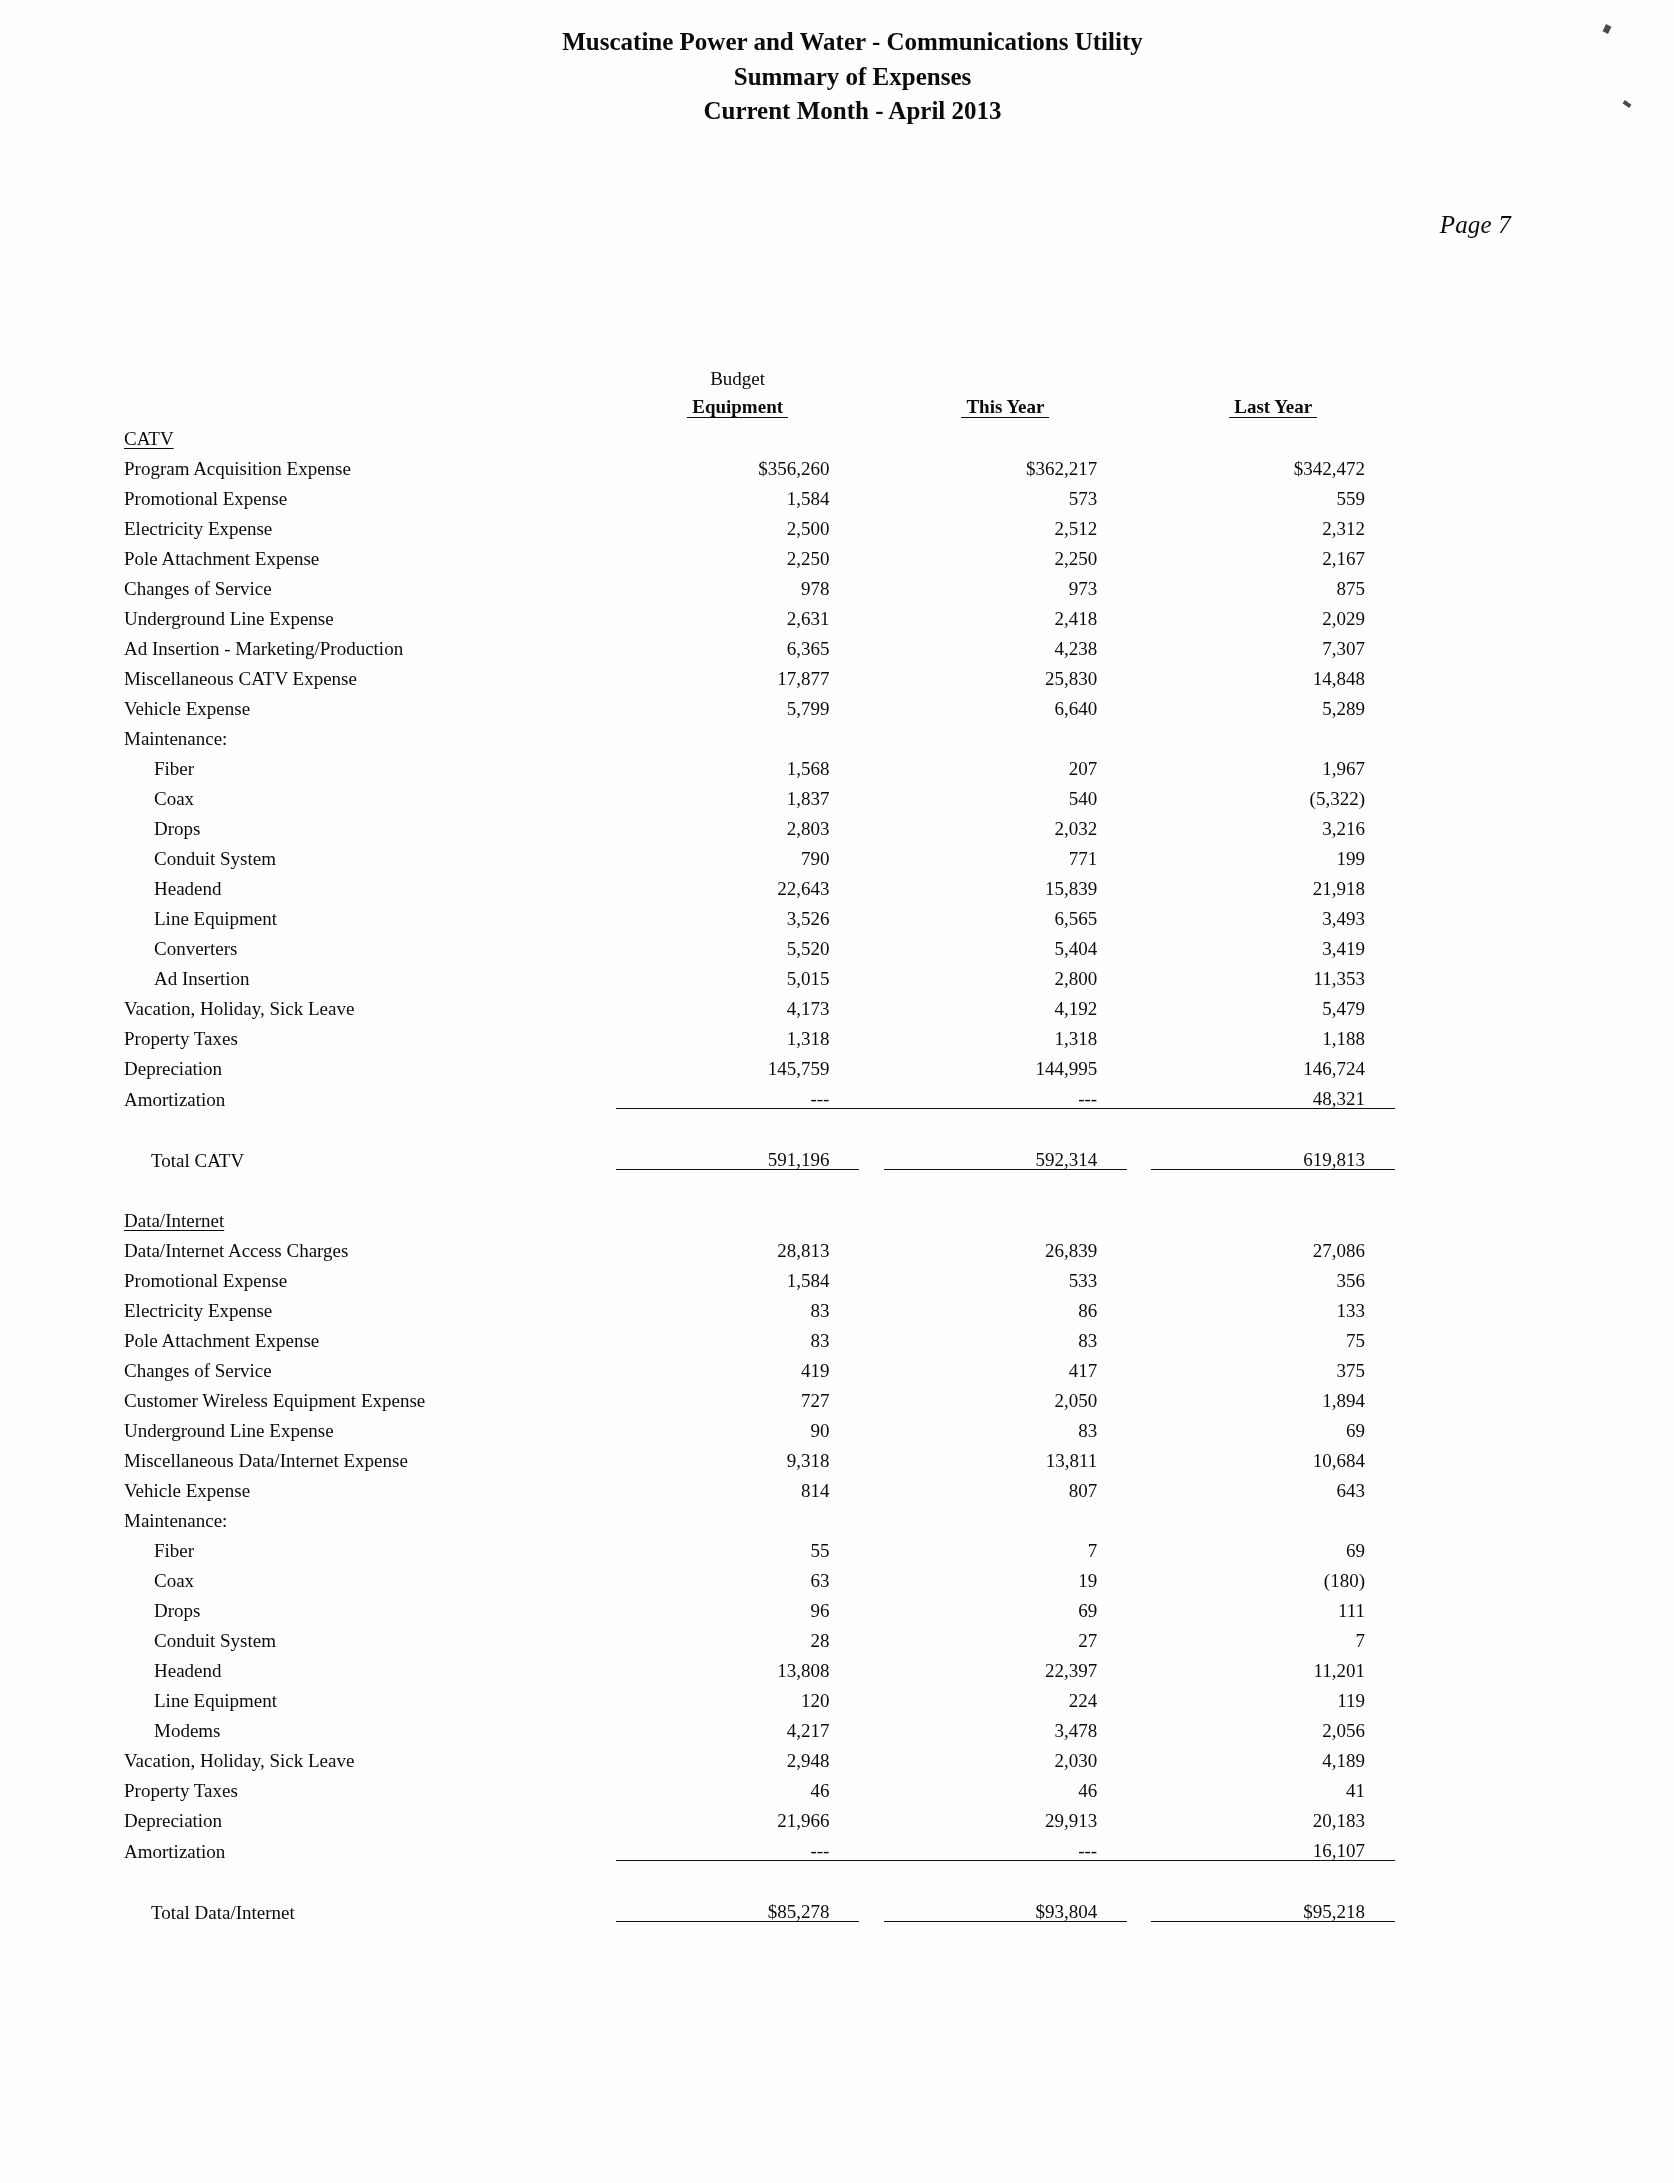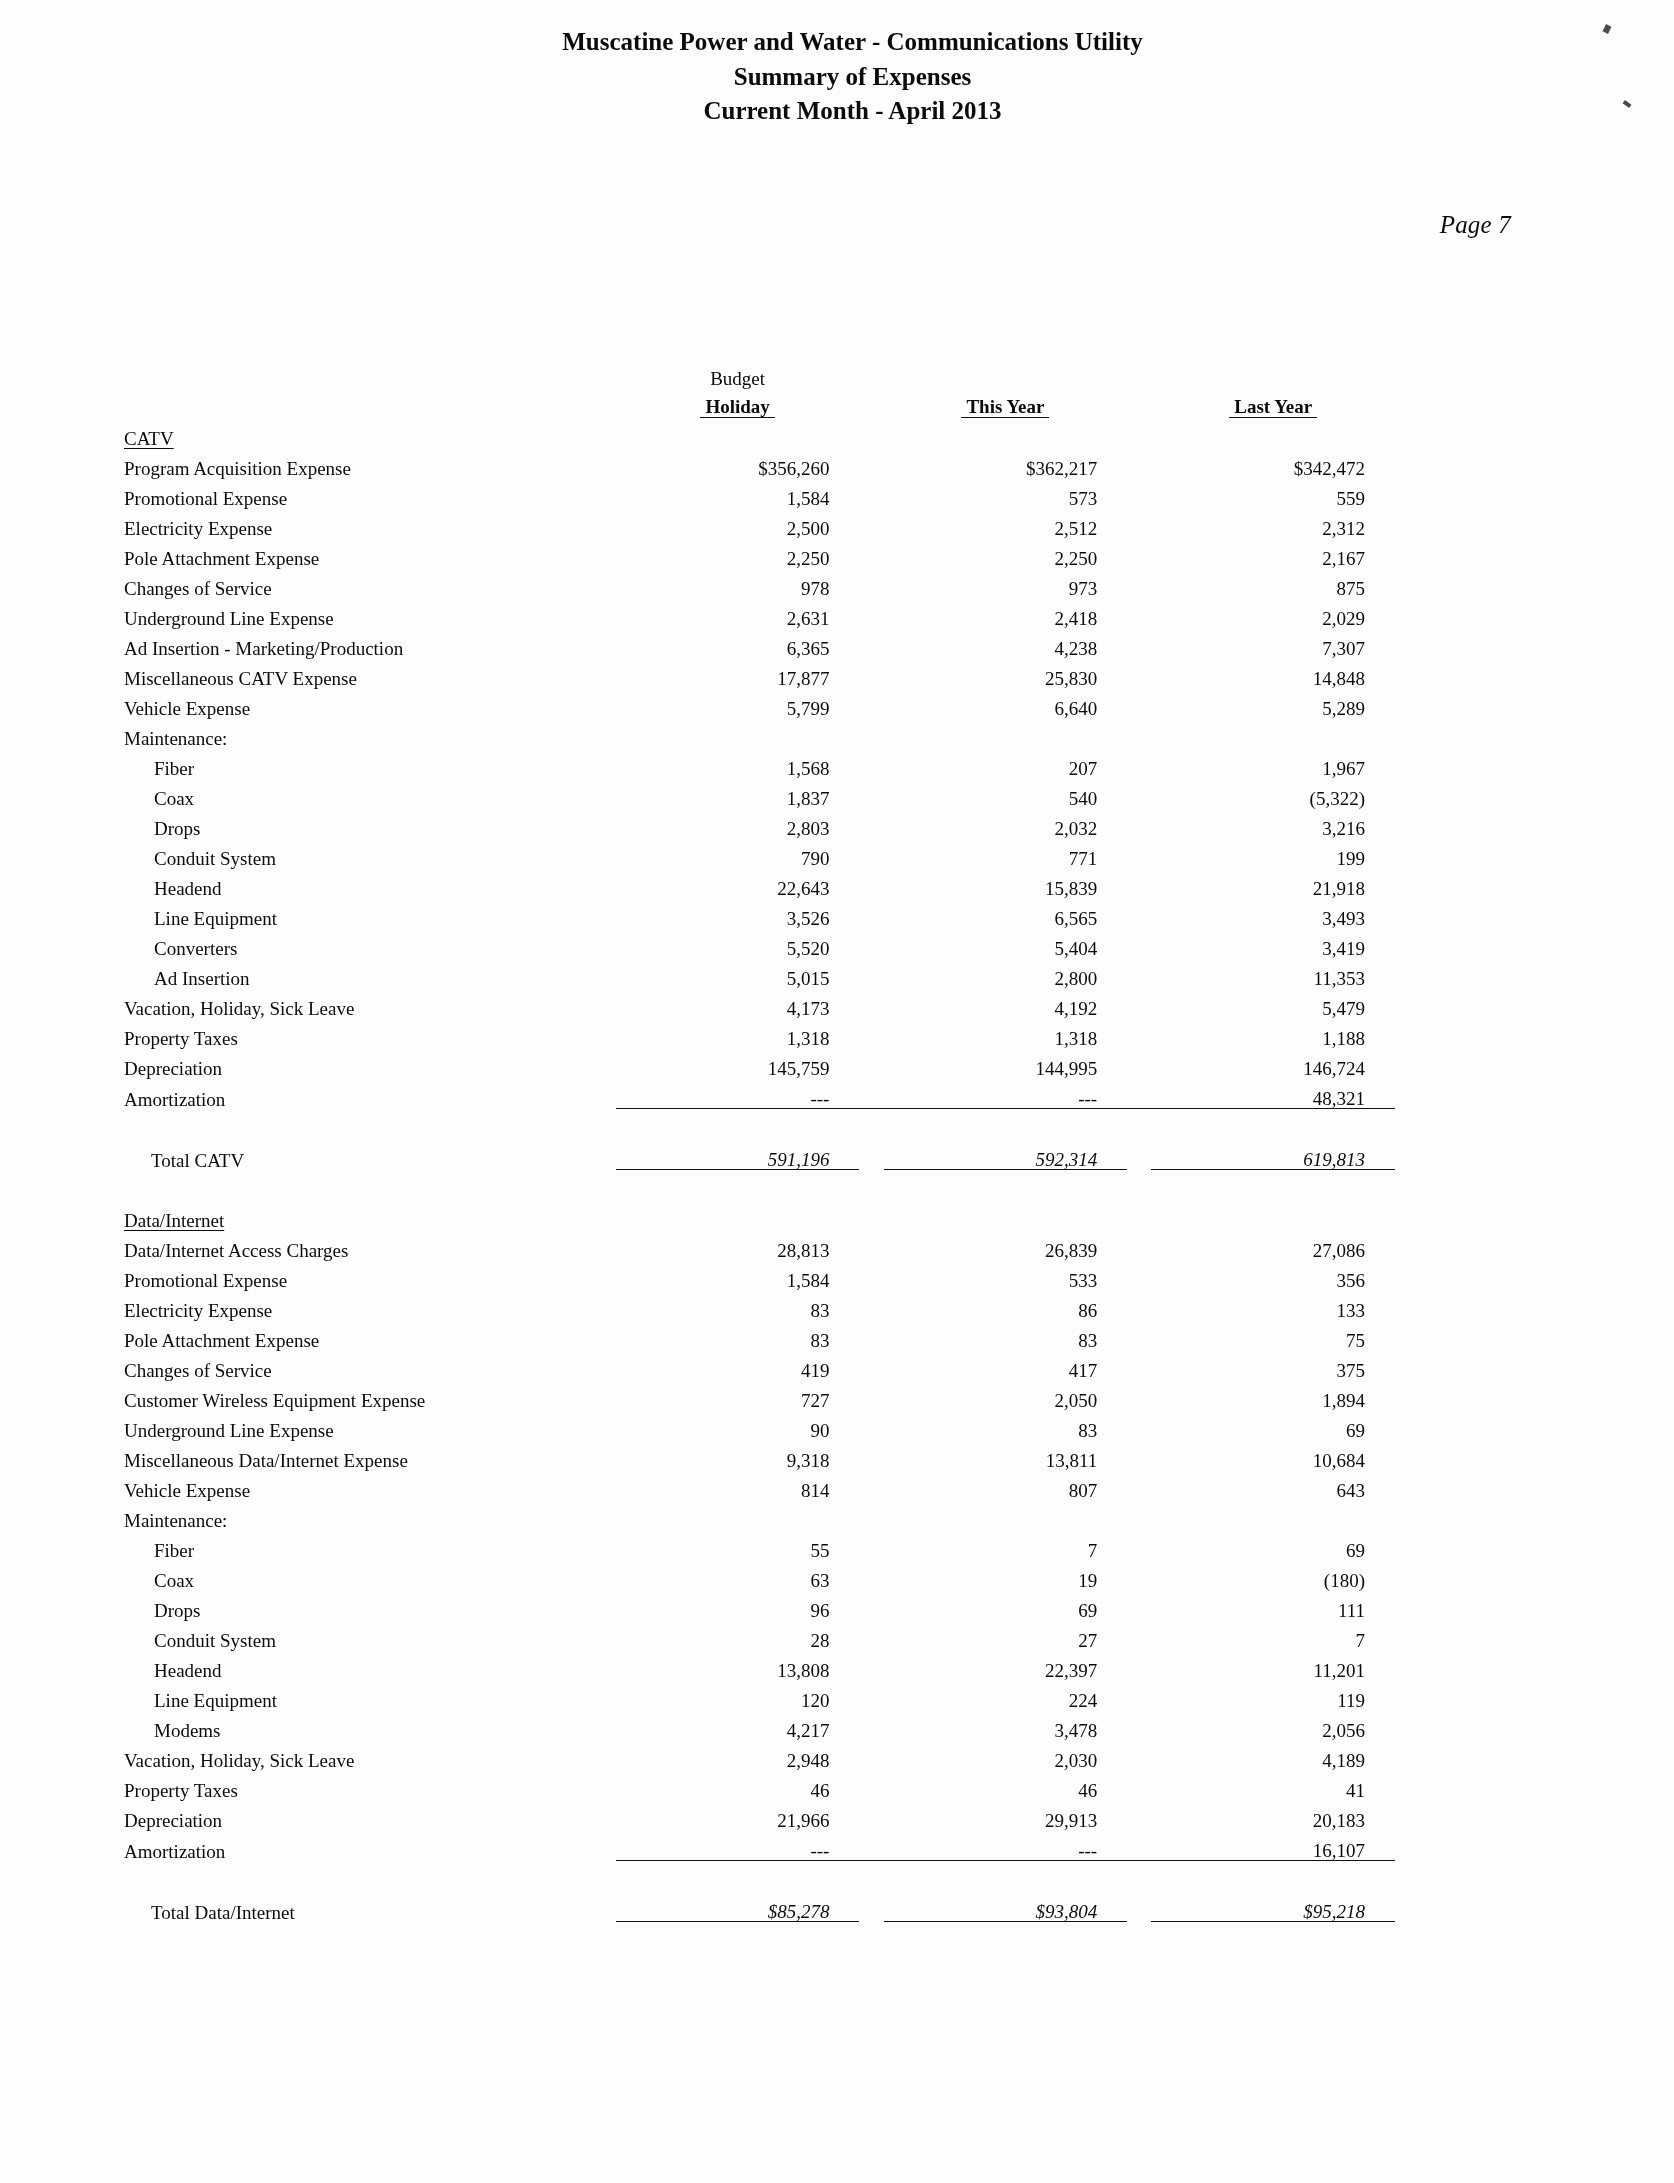--- a/index.html
+++ b/index.html
@@ -88,21 +88,20 @@
 
   .ruled > td.num,
   .ruled > td.ruleonly {
     border-bottom: 1.5px solid #111;
   }
   .spacer td { height: 23px; }
   .spacer-sm td { height: 13px; }
 
   .tot-rule > td.num {
     border-bottom: 1.5px solid #111;
-    font-style: italic;
   }
 </style>
 </head>
 <body>
 
 <div class="page">
 
   <div class="specks">
     <div class="speck" style="left:1604px; top:25px; width:6px; height:8px; transform:rotate(25deg);"></div>
     <div class="speck" style="left:1623px; top:102px; width:8px; height:4px; transform:rotate(35deg);"></div>
@@ -129,21 +128,21 @@
       <tr>
         <td></td>
         <td class="hdr-plain">Budget</td>
         <td></td>
         <td></td>
         <td></td>
         <td></td>
       </tr>
       <tr>
         <td></td>
-        <td class="hdr"><span class="u">Holiday</span></td>
+        <td class="hdr"><span class="u">Equipment</span></td>
         <td></td>
         <td class="hdr"><span class="u">This Year</span></td>
         <td></td>
         <td class="hdr"><span class="u">Last Year</span></td>
       </tr>
     </tbody>
     <tbody id="body-rows">
         <tr>
           <td class="sect">CATV</td>
           <td></td>

